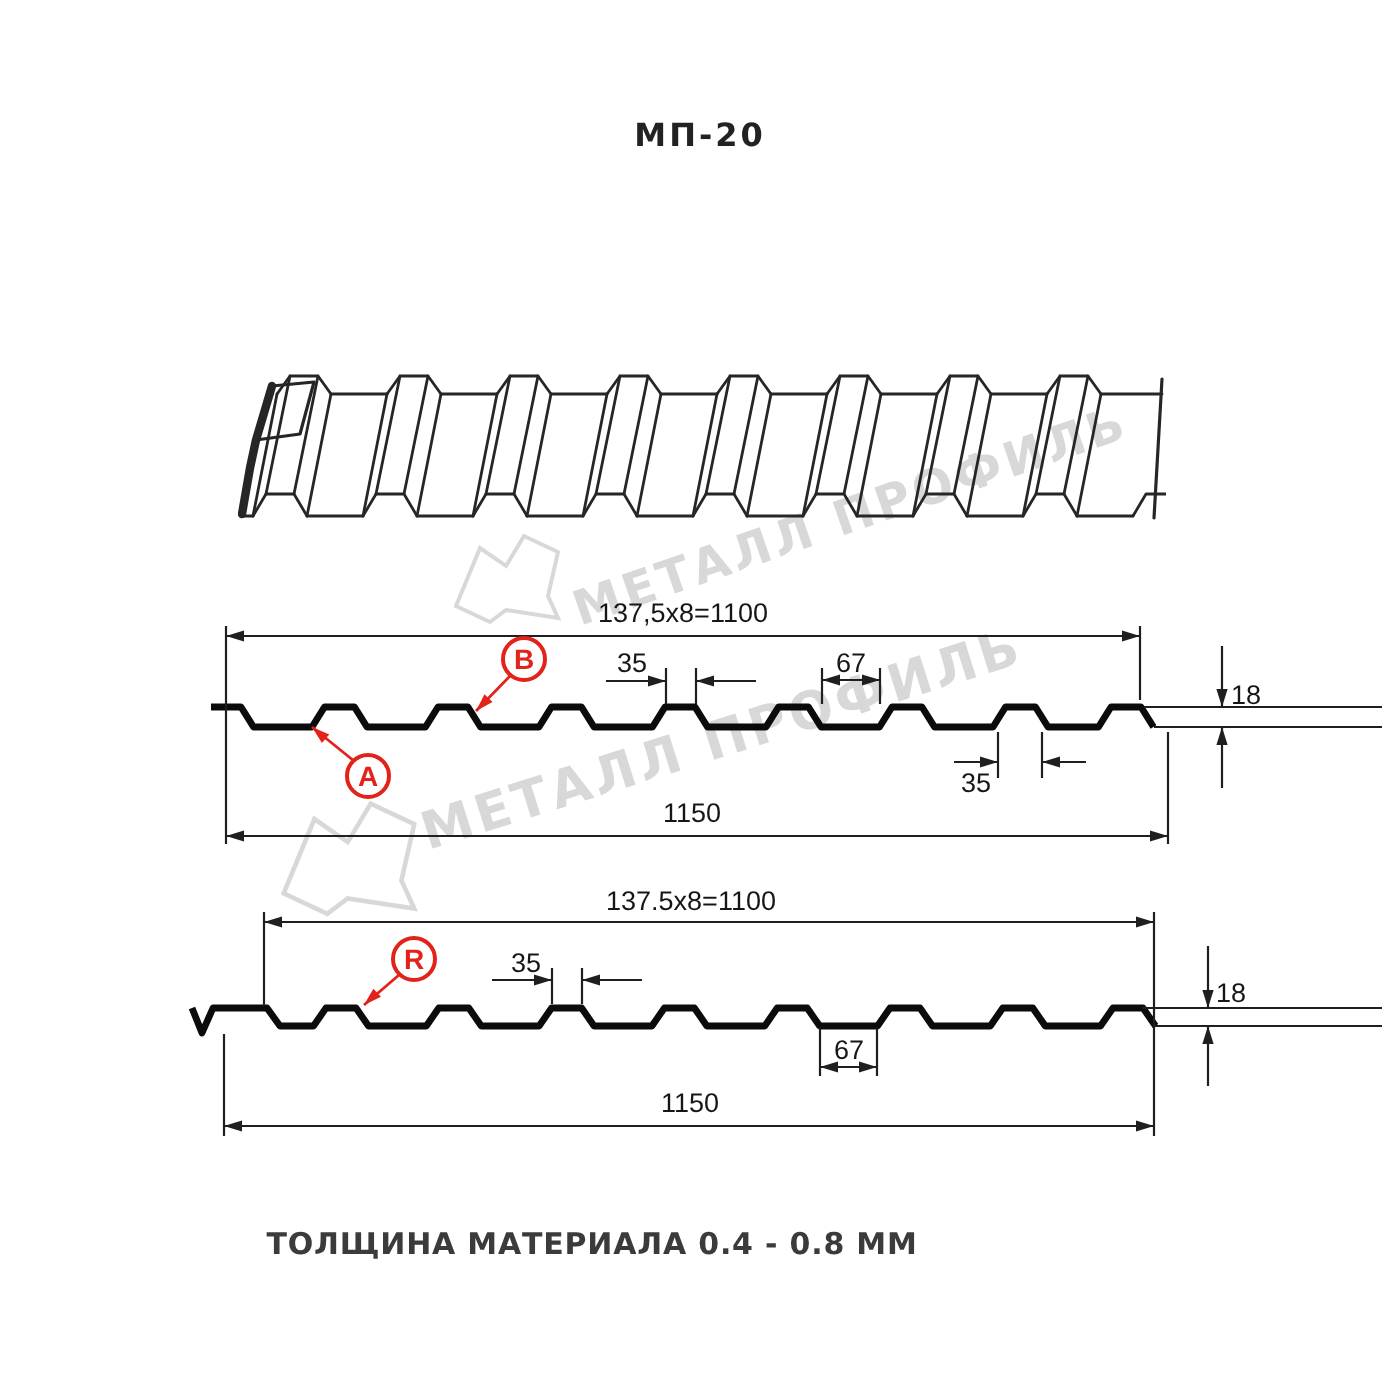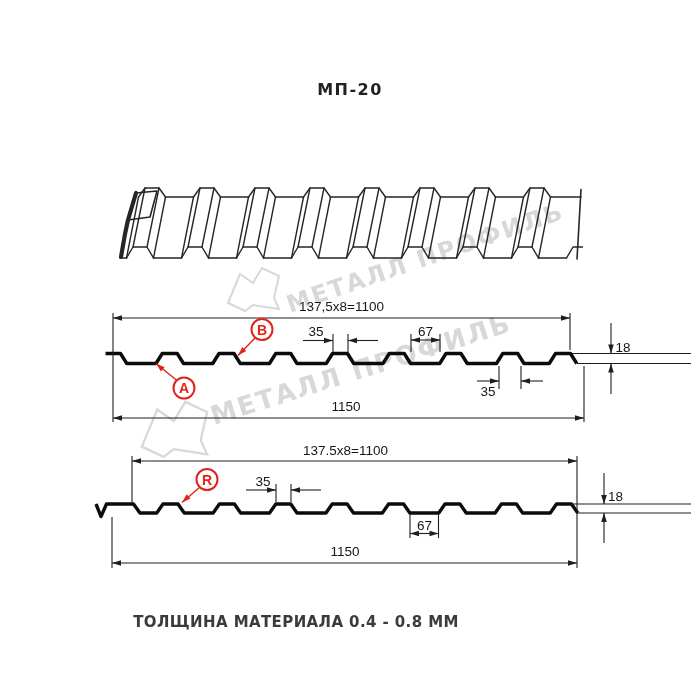--- a/index.html
+++ b/index.html
@@ -1,20 +1,20 @@
 <!DOCTYPE html>
 <html><head>
 <meta charset="utf-8">
 <style>
   html,body{margin:0;padding:0;background:#ffffff;}
   .page{position:relative;width:700px;height:700px;background:#fff;overflow:hidden;
         font-family:"DejaVu Sans","Liberation Sans",sans-serif;}
   header{position:absolute;top:58px;left:0;width:700px;text-align:center;}
   h1{margin:0;font-size:30px;font-weight:800;letter-spacing:2px;color:#131313;}
-  .subtitle{margin-top:22px;font-size:16px;font-weight:600;letter-spacing:1.5px;color:#222;}
+  .subtitle{margin-top:0;font-size:16px;font-weight:600;letter-spacing:1.5px;color:#222;}
   footer{position:absolute;top:613px;left:0;width:592px;text-align:center;}
   .footnote{font-size:15px;font-weight:700;letter-spacing:.4px;color:#3b3b3b;}
   svg#drawing{position:absolute;left:0;top:0;}
   text.dim{font-family:"Liberation Sans",sans-serif;font-size:13.5px;fill:#161616;}
   text.callout{font-family:"Liberation Sans",sans-serif;font-size:14px;font-weight:700;text-anchor:middle;}
   text.wm{font-family:"DejaVu Sans","Liberation Sans",sans-serif;font-weight:700;}
 </style>
 </head>
 <body>
 

